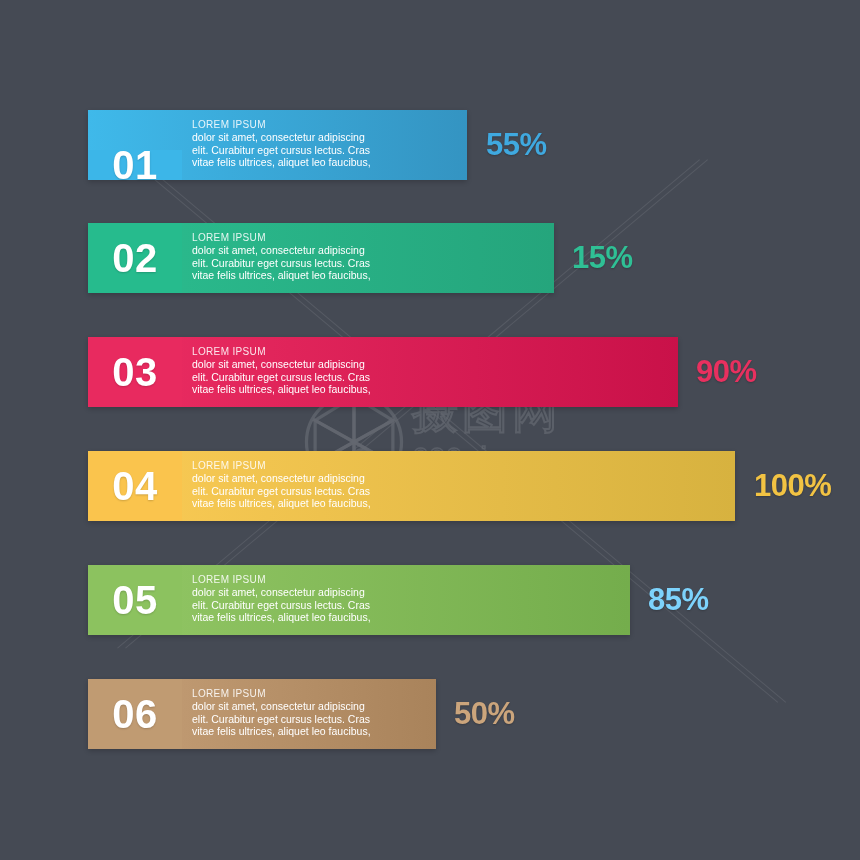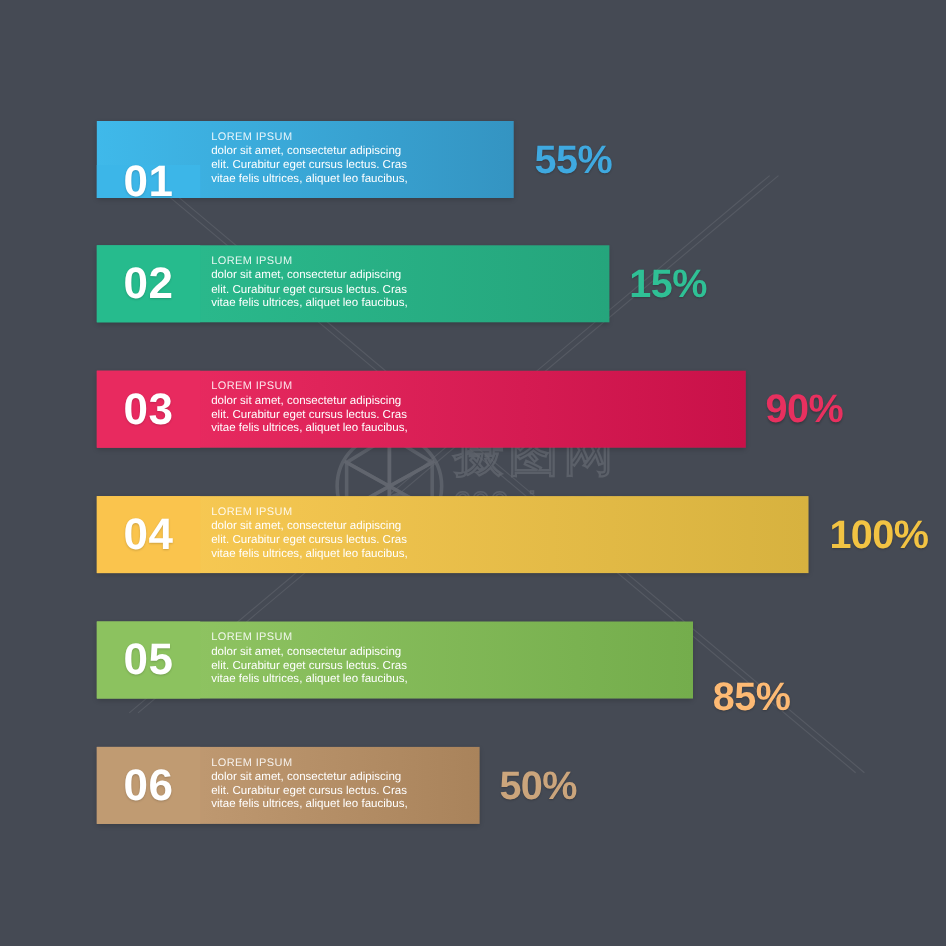--- a/index.html
+++ b/index.html
@@ -78,21 +78,21 @@
     line-height: 12.6px;
     white-space: nowrap;
   }
 
   .pct {
     position: absolute;
     top: 0;
     height: 70px;
     display: flex;
     align-items: center;
-    font-size: 36px;
+    font-size: 31px;
     font-weight: bold;
     letter-spacing: -0.5px;
     white-space: nowrap;
     text-shadow: 0 1px 2px rgba(0,0,0,0.22);
   }
 
   
   #watermark {
     position: absolute;
     inset: 0;
@@ -238,21 +238,21 @@
         <span class="num">05</span>
       </div>
       <div class="text-cell">
         <div class="head">LOREM IPSUM</div>
         <div class="body">dolor sit amet, consectetur adipiscing</div>
         <div class="body">elit. Curabitur eget cursus lectus. Cras</div>
         <div class="body">vitae felis ultrices, aliquet leo faucibus,</div>
       </div>
     </div>
   </div>
-  <div class="pct" style="left:648px; top:598px; color:#fdba74;">85%</div>
+  <div class="pct" style="left:648px; top:565px; color:#7dd3fc;">85%</div>
 
   <div class="row" style="top:679px;">
     <div class="bar" style="width:348px; background:linear-gradient(to right,#c6a078,#a9835b);">
       <div class="num-cell" style="background:#c09b72;">
         <span class="num">06</span>
       </div>
       <div class="text-cell">
         <div class="head">LOREM IPSUM</div>
         <div class="body">dolor sit amet, consectetur adipiscing</div>
         <div class="body">elit. Curabitur eget cursus lectus. Cras</div>

